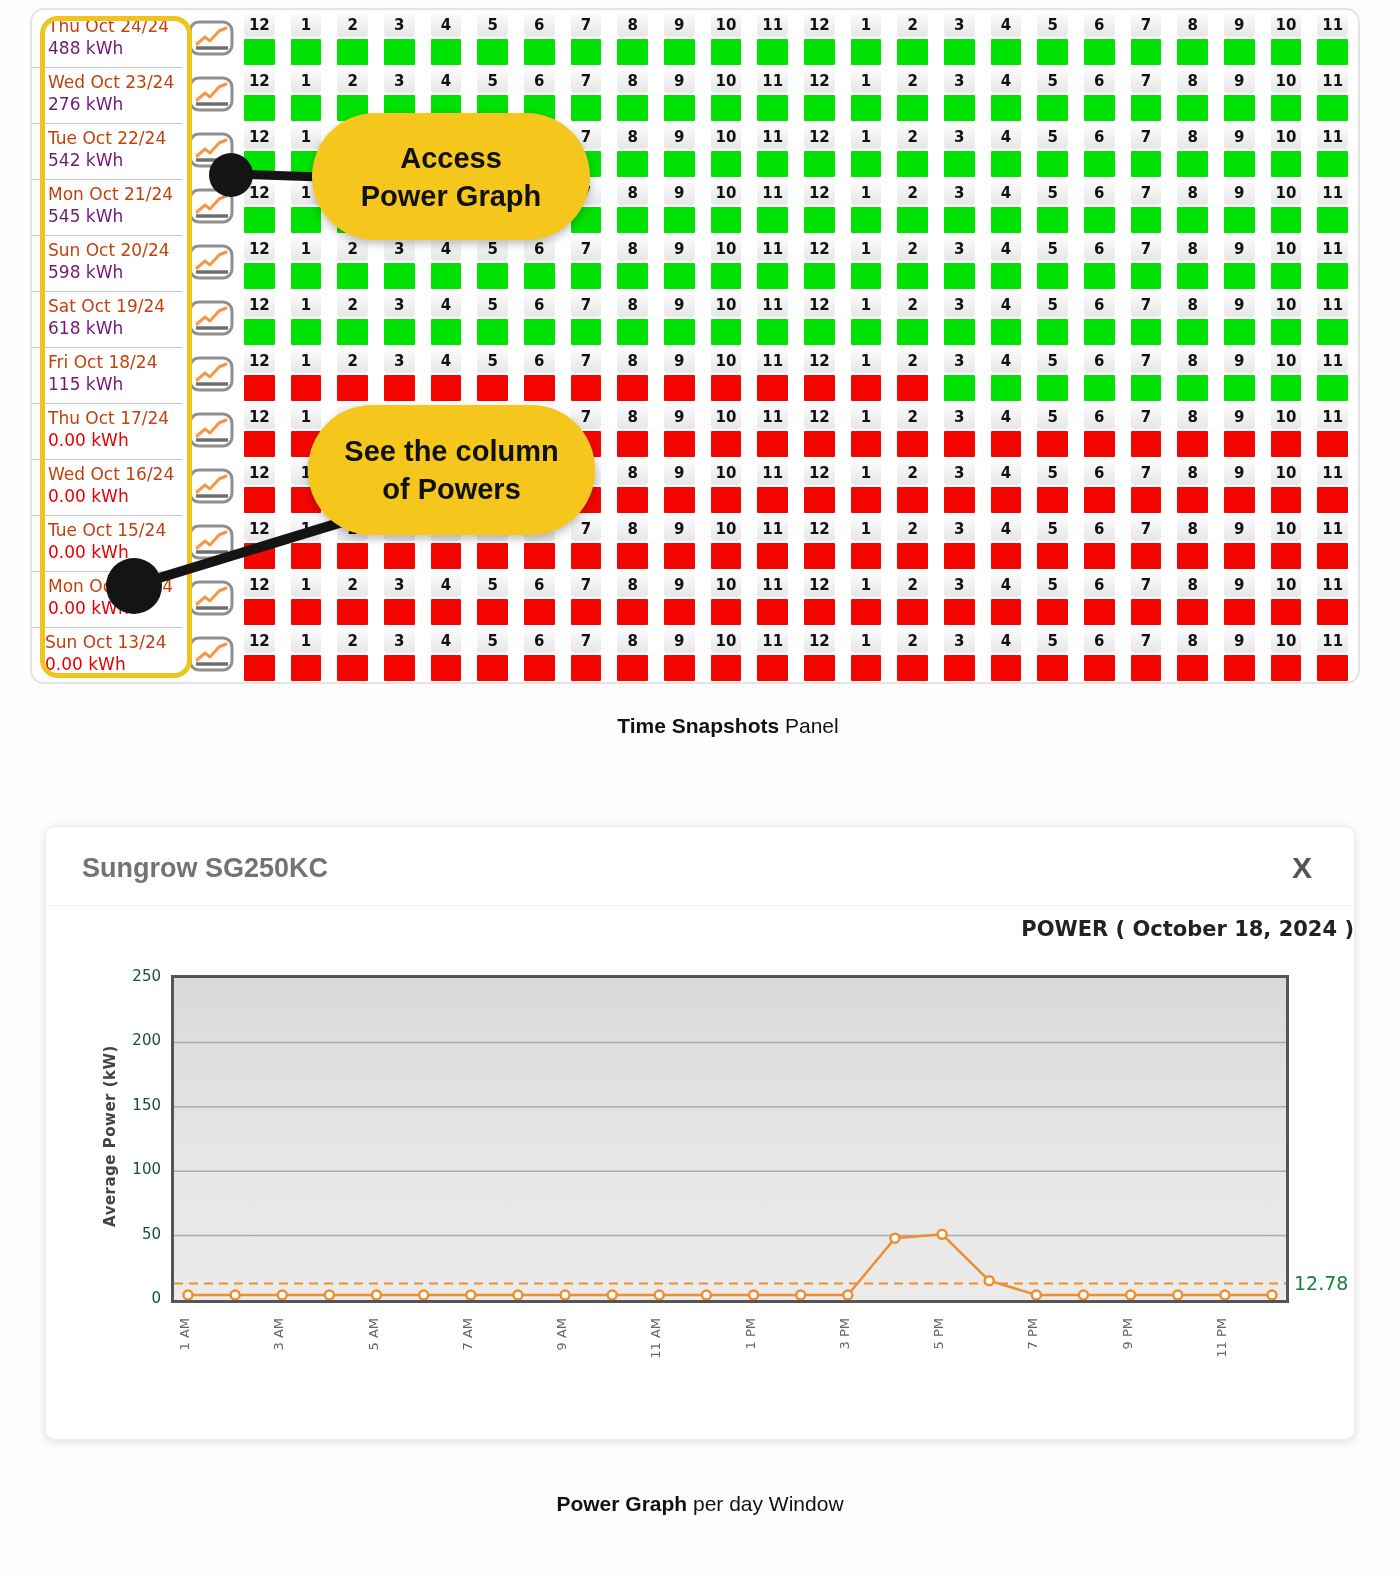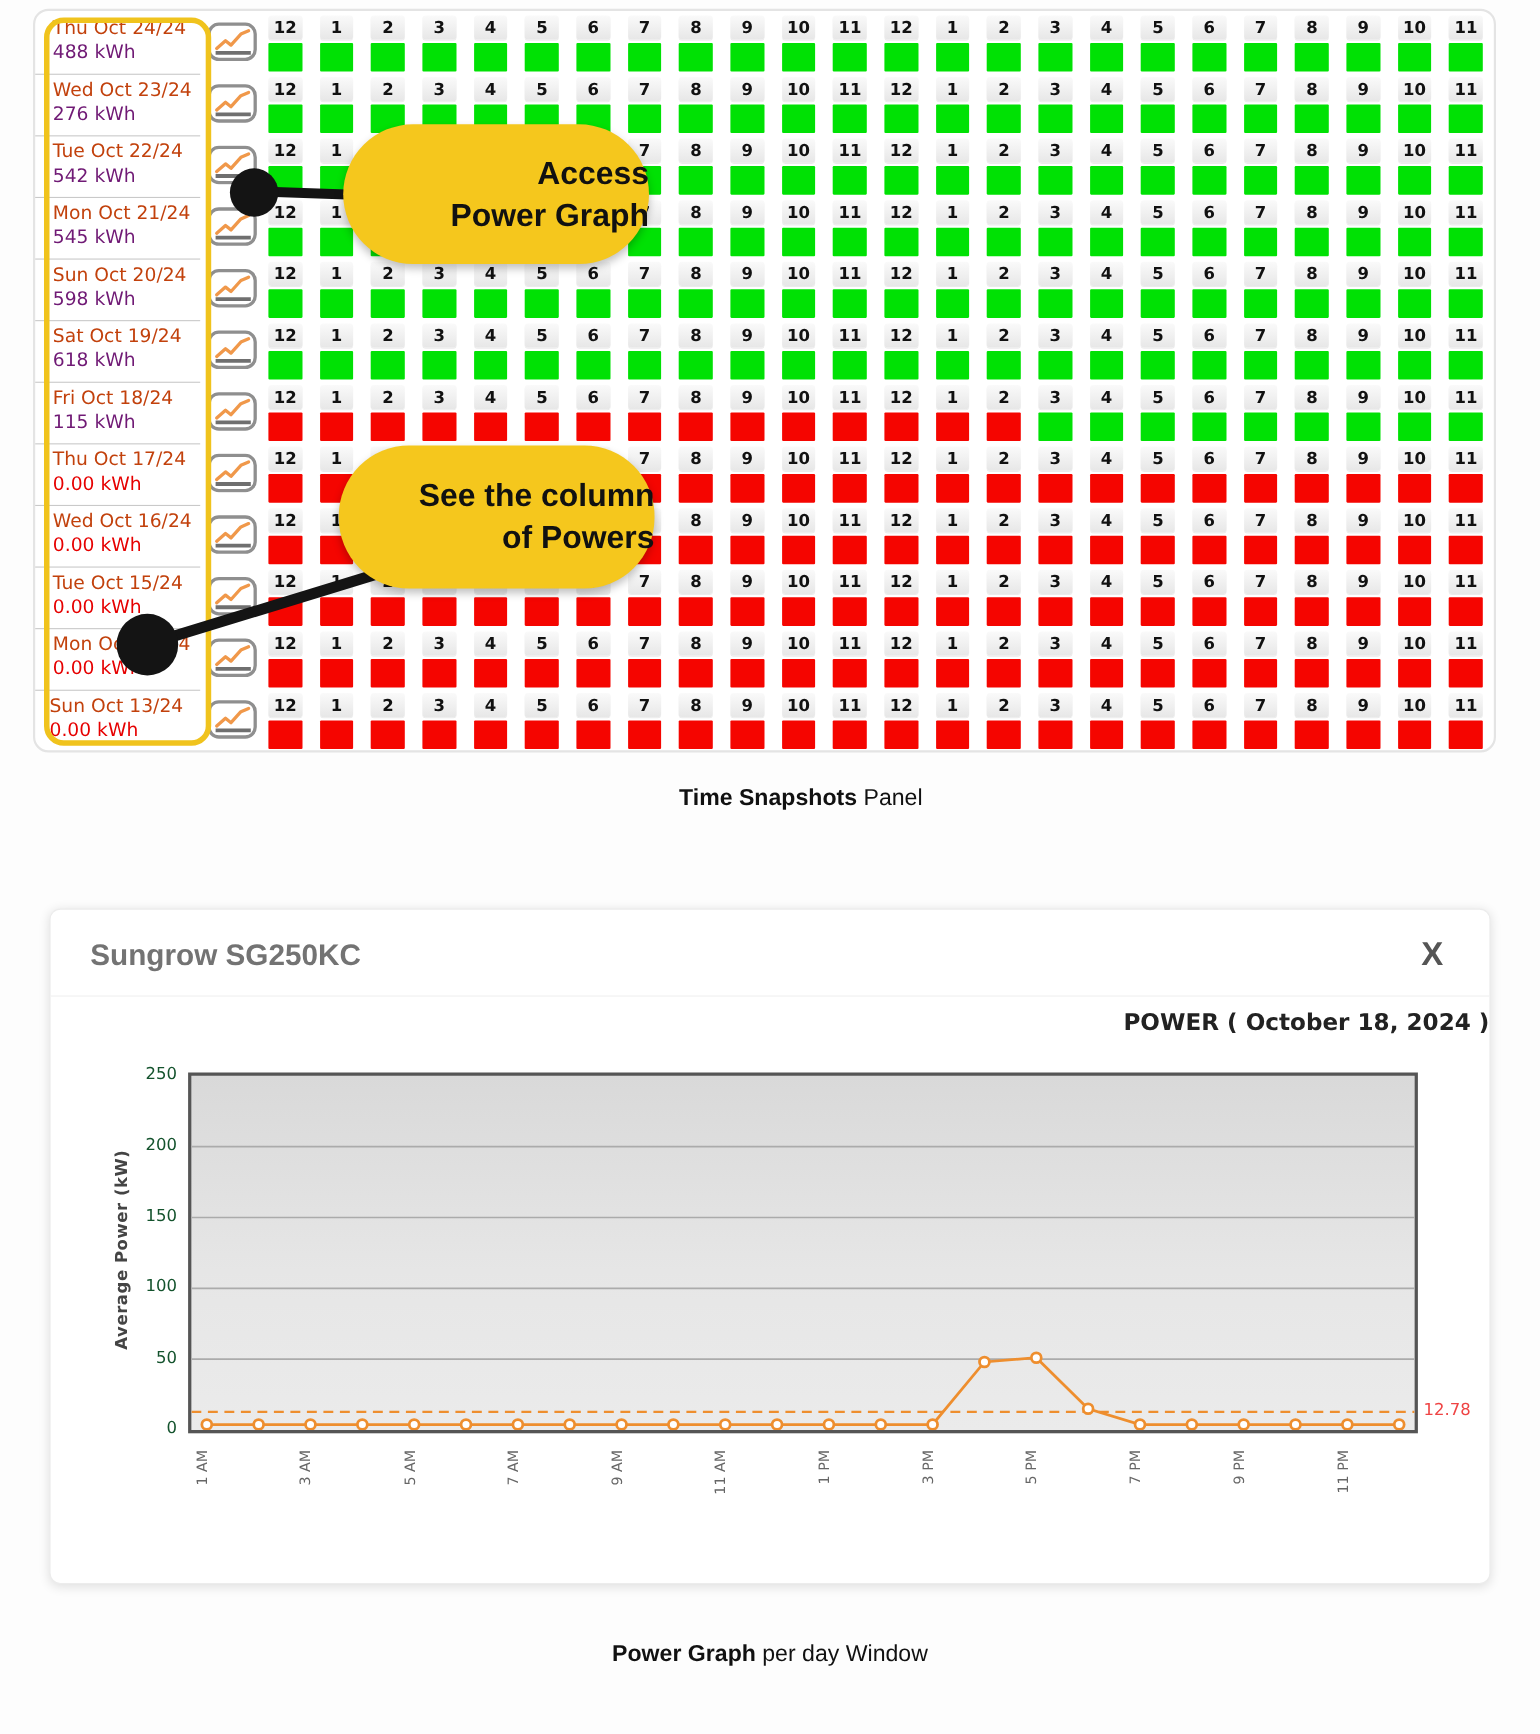--- a/index.html
+++ b/index.html
@@ -27,21 +27,21 @@
              background:linear-gradient(180deg,#fafafa,#e7e7e7);border-radius:3px;
              box-shadow:0 1px 0 rgba(0,0,0,0.08);margin-bottom:3px;}
   .hour-block{height:26px;border-radius:1px;}
   .block-green{background:#00e104;}
   .block-red{background:#f50500;}
   #yellowBox{position:absolute;left:8px;top:6px;width:152px;height:662px;
              border:5px solid #f0c31d;border-radius:18px;box-sizing:border-box;pointer-events:none;}
 
   
   .callout{position:absolute;background:#f5c71d;border-radius:64px;display:flex;flex-direction:column;
-           justify-content:center;align-items:flex-end;text-align:center;
+           justify-content:center;align-items:center;text-align:center;
            font-family:"Liberation Sans",sans-serif;font-weight:bold;font-size:29px;color:#111;
            line-height:38px;box-shadow:0 4px 8px rgba(0,0,0,0.25);z-index:6;}
   .callout-line{position:absolute;background:#141414;z-index:4;border-radius:5px;}
   .callout-dot{position:absolute;background:#141414;border-radius:50%;z-index:5;}
 
   
   .caption{position:absolute;left:0;width:100%;text-align:center;
            font-family:"Liberation Sans",sans-serif;font-size:21px;color:#111;}
   .caption b{font-weight:bold;}
 
@@ -57,21 +57,21 @@
   #chartTitle{position:absolute;left:0;top:90px;width:100%;text-align:right;
               font-size:21px;font-weight:bold;color:#222;}
   #plotArea{position:absolute;left:125px;top:148px;width:1112px;height:322px;
             border:3px solid #555;box-sizing:content-box;
             background:linear-gradient(180deg,#d9d9d9 0%,#e6e6e6 55%,#ebebeb 100%);}
   .ytick{position:absolute;width:46px;text-align:right;font-size:15px;color:#14532d;line-height:18px;}
   #yAxisTitle{position:absolute;left:-55px;top:299px;width:240px;height:20px;text-align:center;
               transform:rotate(-90deg);font-size:15px;font-weight:bold;color:#444;letter-spacing:0.5px;}
   .xtick{position:absolute;width:70px;height:16px;line-height:16px;text-align:right;
          transform:rotate(-90deg);font-size:13px;color:#666;white-space:nowrap;}
-  #avgLabel{position:absolute;font-size:15px;color:#ef4444;text-align:center;}
+  #avgLabel{position:absolute;font-size:19px;color:#15803d;text-align:center;}
 </style>
 </head>
 <body>
 
 <div id="stage">
 
   <div id="snapPanel">
     <div id="snapRows">
         <div class="snap-row">
           <div class="date-cell">

